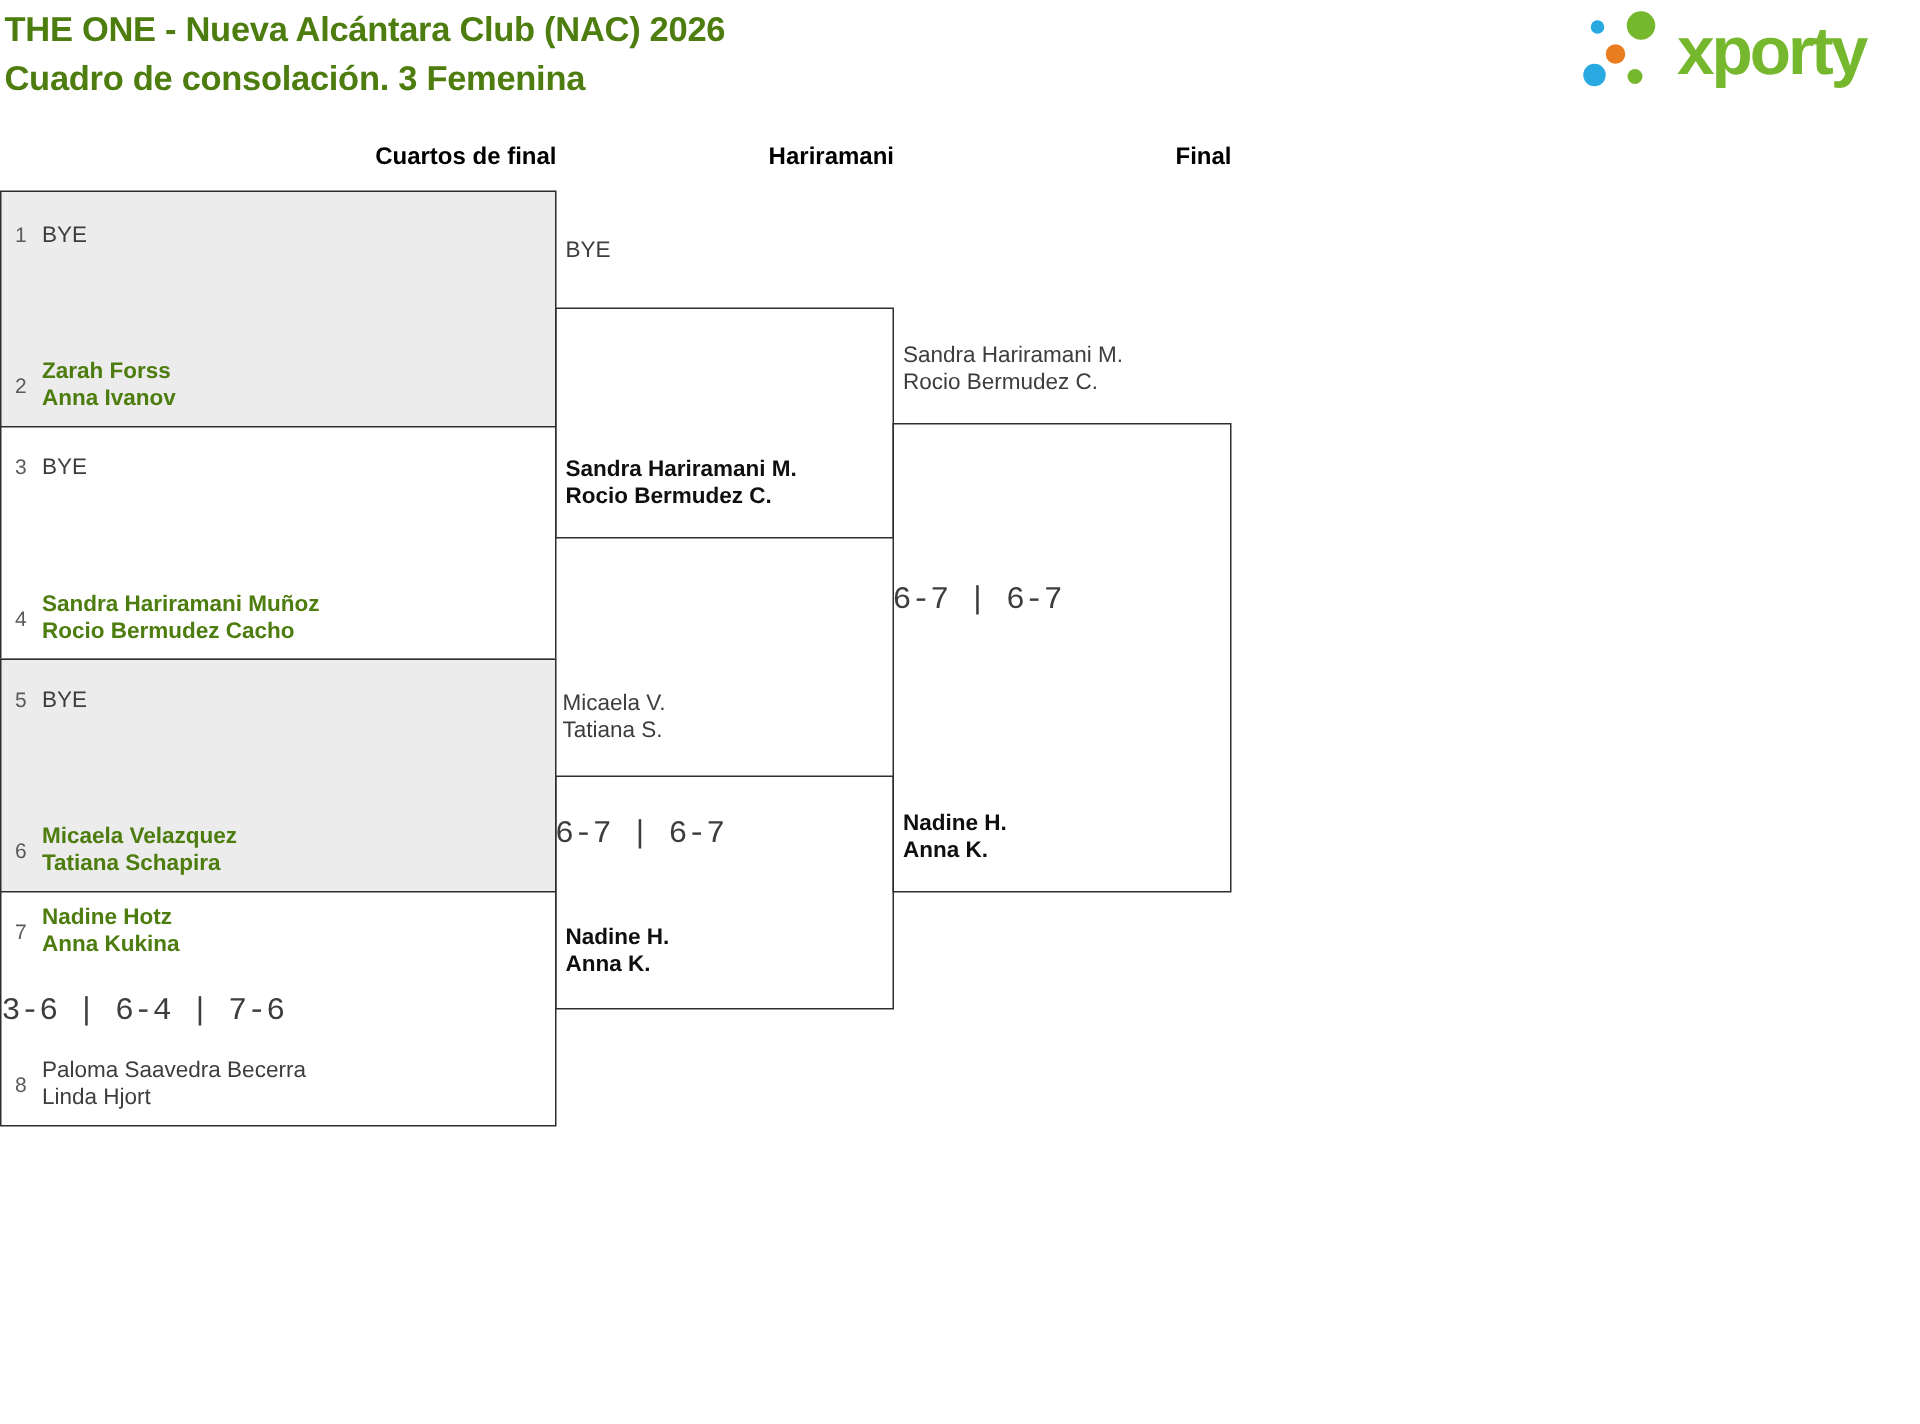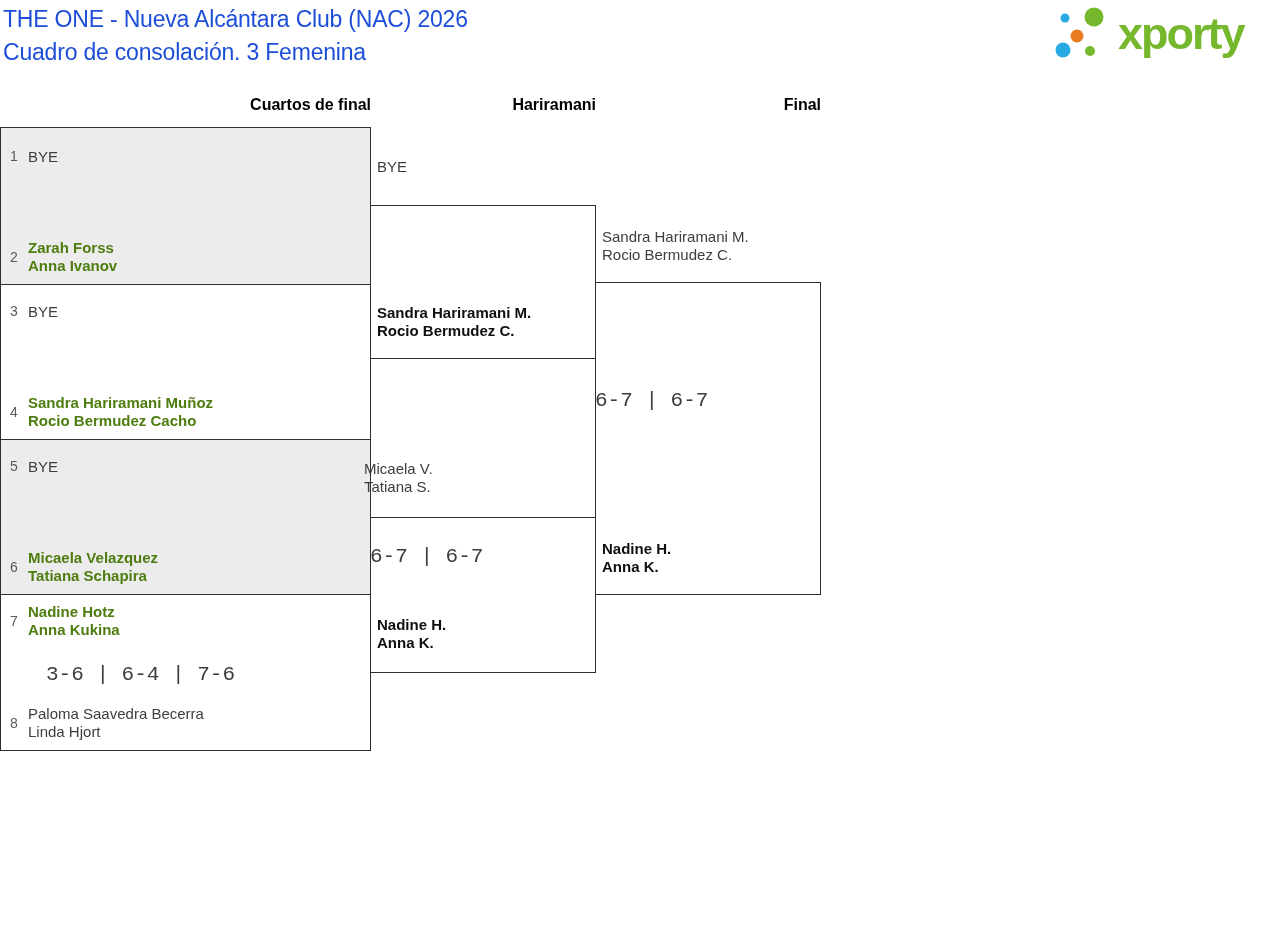--- a/index.html
+++ b/index.html
@@ -4,22 +4,22 @@
 <style>
   html,body{margin:0;padding:0;}
   body{
     width:1280px;height:949px;background:#ffffff;
     font-family:"Liberation Sans","DejaVu Sans",sans-serif;
     color:#141414;position:relative;overflow:hidden;
   }
   .page{position:absolute;inset:0;}
 
   
-  .title{position:absolute;left:3px;top:3px;font-size:23px;font-weight:400;
-         line-height:33px;color:#1d4ed8;letter-spacing:-0.2px;}
+  .title{position:absolute;left:3px;top:3px;font-size:23px;font-weight:700;
+         line-height:33px;color:#4d7c0f;letter-spacing:-0.2px;}
   .logo{position:absolute;left:1044px;top:2px;display:flex;align-items:center;}
   .logo svg{display:block;}
   .wordmark{font-size:45px;font-weight:700;letter-spacing:-2px;margin-left:2px;line-height:64px;}
 
   
   .round-label{position:absolute;top:96px;font-size:16px;font-weight:700;
                text-align:right;color:#000;}
   .box{position:absolute;border:1px solid #2e2e2e;box-sizing:border-box;background:#fff;}
   .box.shaded{background:#ececec;}
   .box.hollow{background:transparent;}
@@ -102,40 +102,40 @@
   </div>
 
   <div class="box" style="left:0;top:594px;width:371px;height:157px;">
     <div class="entry double" style="top:8px;">
       <span class="seed">7</span>
       <div class="names winner">
         <div>Nadine Hotz</div>
         <div>Anna Kukina</div>
       </div>
     </div>
-    <div class="score" style="top:72px;left:0;right:0;padding-left:45px;">3-6 | 6-4 | 7-6</div>
+    <div class="score" style="top:72px;left:0;right:0;">3-6 | 6-4 | 7-6</div>
     <div class="entry double" style="bottom:9px;">
       <span class="seed">8</span>
       <div class="names">
         <div>Paloma Saavedra Becerra</div>
         <div>Linda Hjort</div>
       </div>
     </div>
   </div>
 
   <div class="slot-label" style="left:377px;top:158px;">BYE</div>
 
   <div class="box hollow" style="left:370px;top:205px;width:226px;height:154px;"></div>
 
   <div class="slot-label winner" style="left:377px;top:304px;">
     <div>Sandra Hariramani M.</div>
     <div>Rocio Bermudez C.</div>
   </div>
 
-  <div class="slot-label" style="left:364px;top:460px;">
+  <div class="slot-label" style="left:375px;top:460px;">
     <div>Micaela V.</div>
     <div>Tatiana S.</div>
   </div>
 
   <div class="box hollow" style="left:370px;top:517px;width:226px;height:156px;"></div>
 
   <div class="score" style="left:370px;width:226px;top:549px;">6-7 | 6-7</div>
 
   <div class="slot-label winner" style="left:377px;top:616px;">
     <div>Nadine H.</div>

